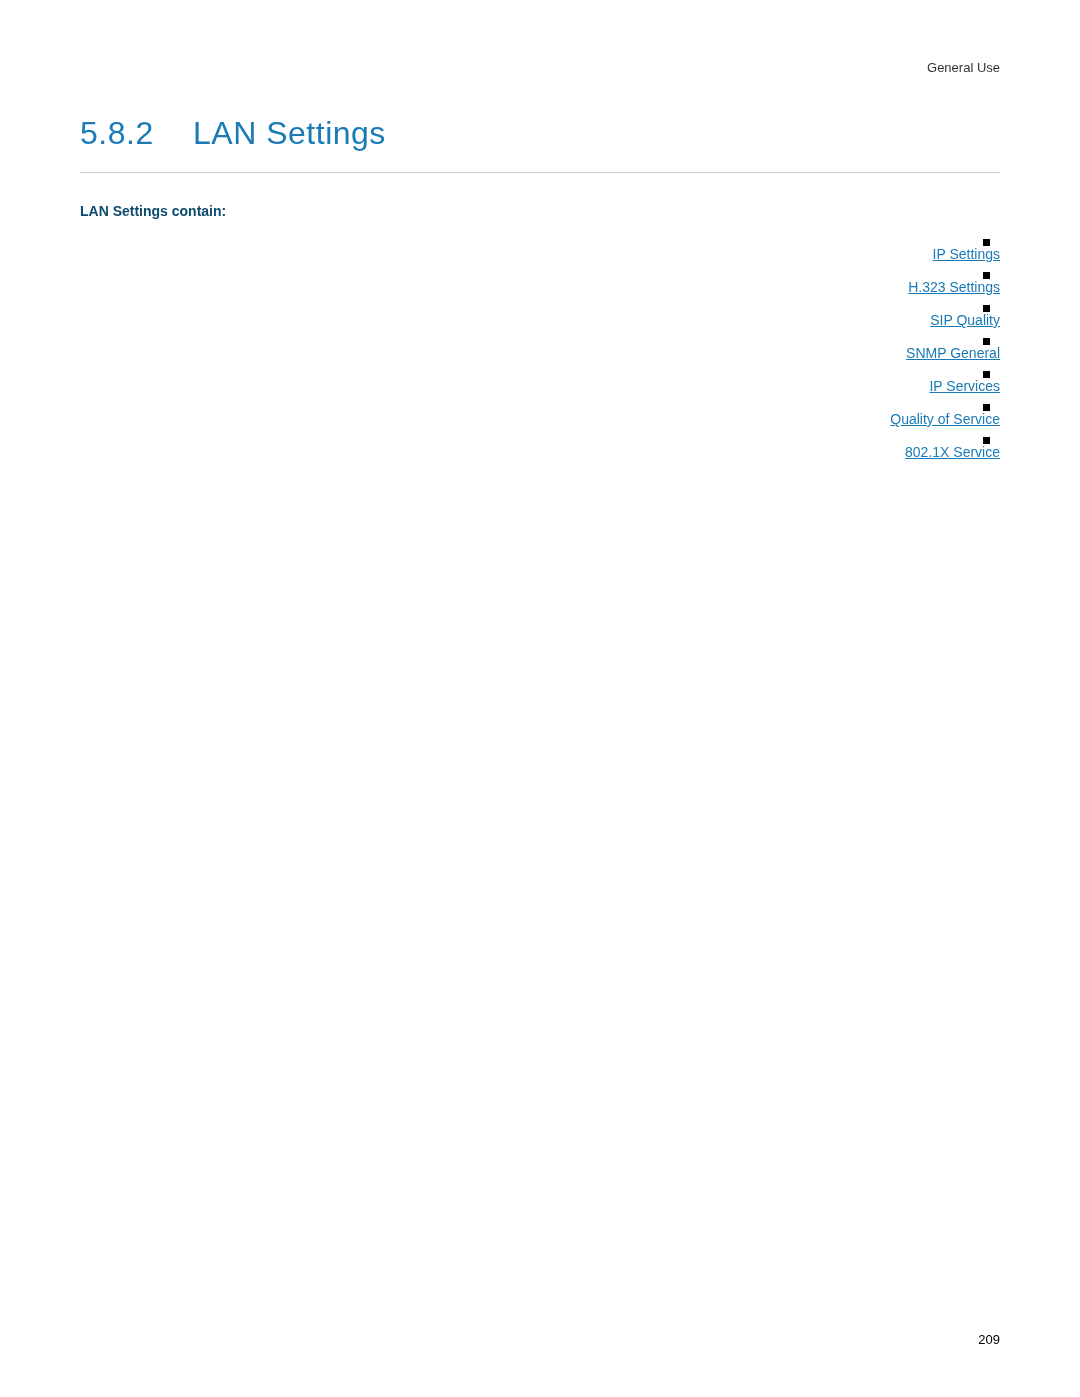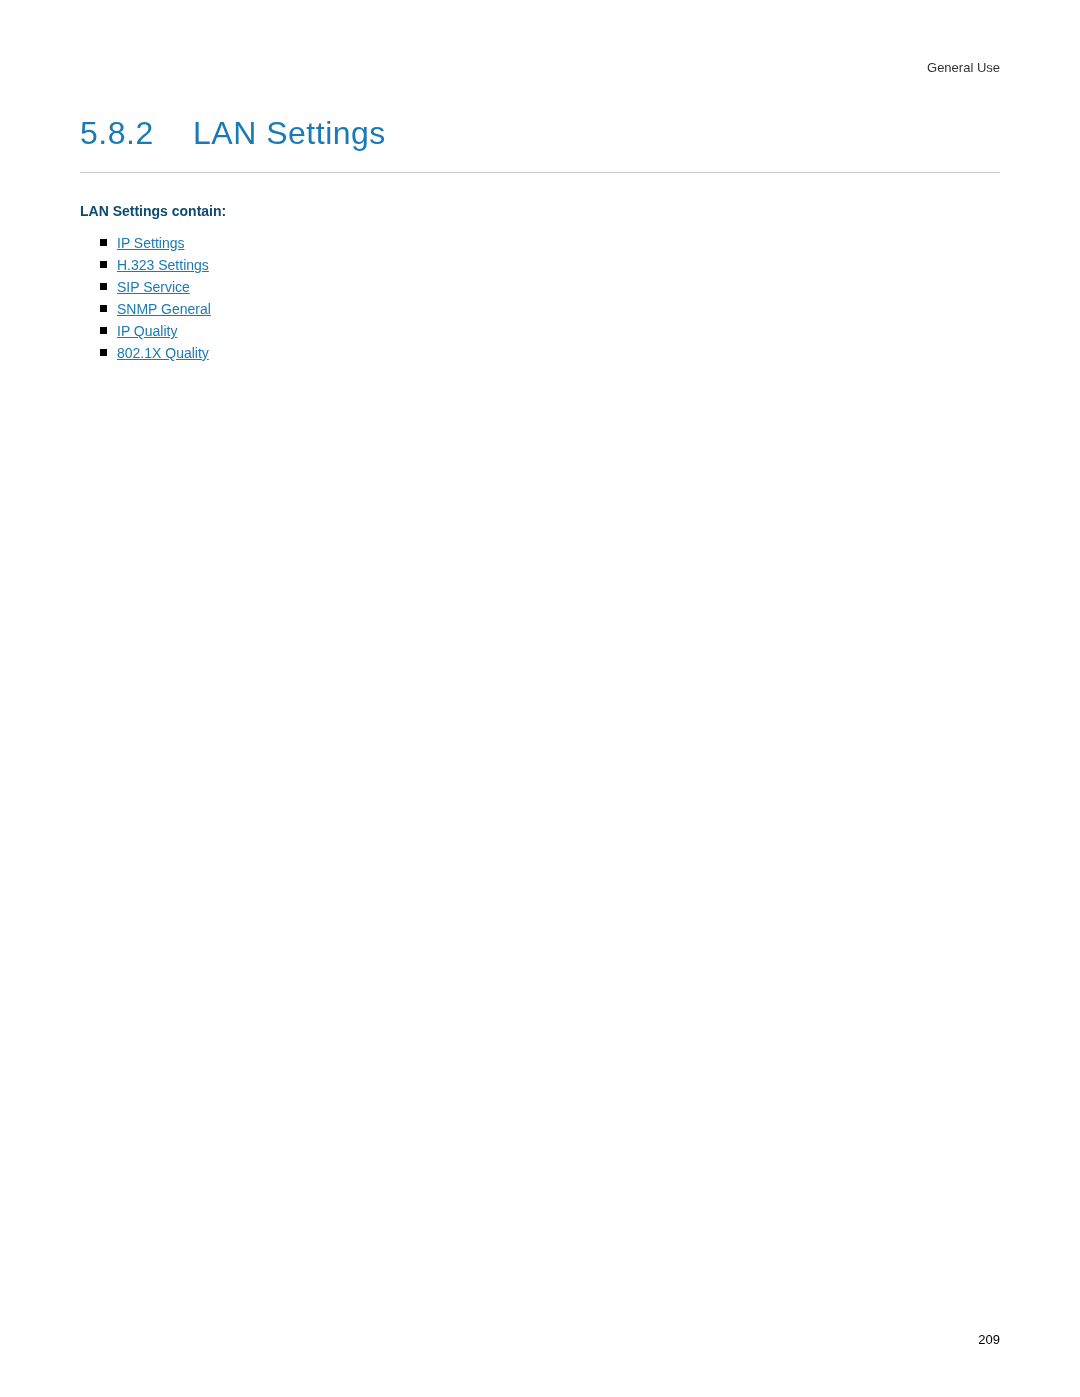--- a/index.html
+++ b/index.html
@@ -61,23 +61,24 @@
       margin-bottom: 16px;
     }
 
     .bullet-list {
       list-style: none;
       padding-left: 20px;
     }
 
     .bullet-list li {
       display: flex;
-      align-items: flex-start;
+      align-items: flex-end;
       margin-bottom: 6px;
       font-size: 14px;
+      flex-direction: column;
     }
 
     .bullet-square {
       display: inline-block;
       width: 7px;
       height: 7px;
       background-color: #000000;
       margin-right: 10px;
       margin-top: 4px;
       flex-shrink: 0;
@@ -120,31 +121,35 @@
     <li>
       <span class="bullet-square"></span>
       <a class="list-link" href="#ip-settings">IP Settings</a>
     </li>
     <li>
       <span class="bullet-square"></span>
       <a class="list-link" href="#h323-settings">H.323 Settings</a>
     </li>
     <li>
       <span class="bullet-square"></span>
-      <a class="list-link" href="#sip-settings">SIP Service</a>
+      <a class="list-link" href="#sip-settings">SIP Quality</a>
     </li>
     <li>
       <span class="bullet-square"></span>
       <a class="list-link" href="#snmp-settings">SNMP General</a>
     </li>
     <li>
       <span class="bullet-square"></span>
-      <a class="list-link" href="#ip-services">IP Quality</a>
+      <a class="list-link" href="#ip-services">IP Services</a>
     </li>
     <li>
       <span class="bullet-square"></span>
-      <a class="list-link" href="#8021x-settings">802.1X Quality</a>
+      <a class="list-link" href="#quality-of-service">Quality of Service</a>
+    </li>
+    <li>
+      <span class="bullet-square"></span>
+      <a class="list-link" href="#8021x-settings">802.1X Service</a>
     </li>
   </ul>
 
   <div class="page-number">209</div>
 
 </div>
 
 </body></html>

